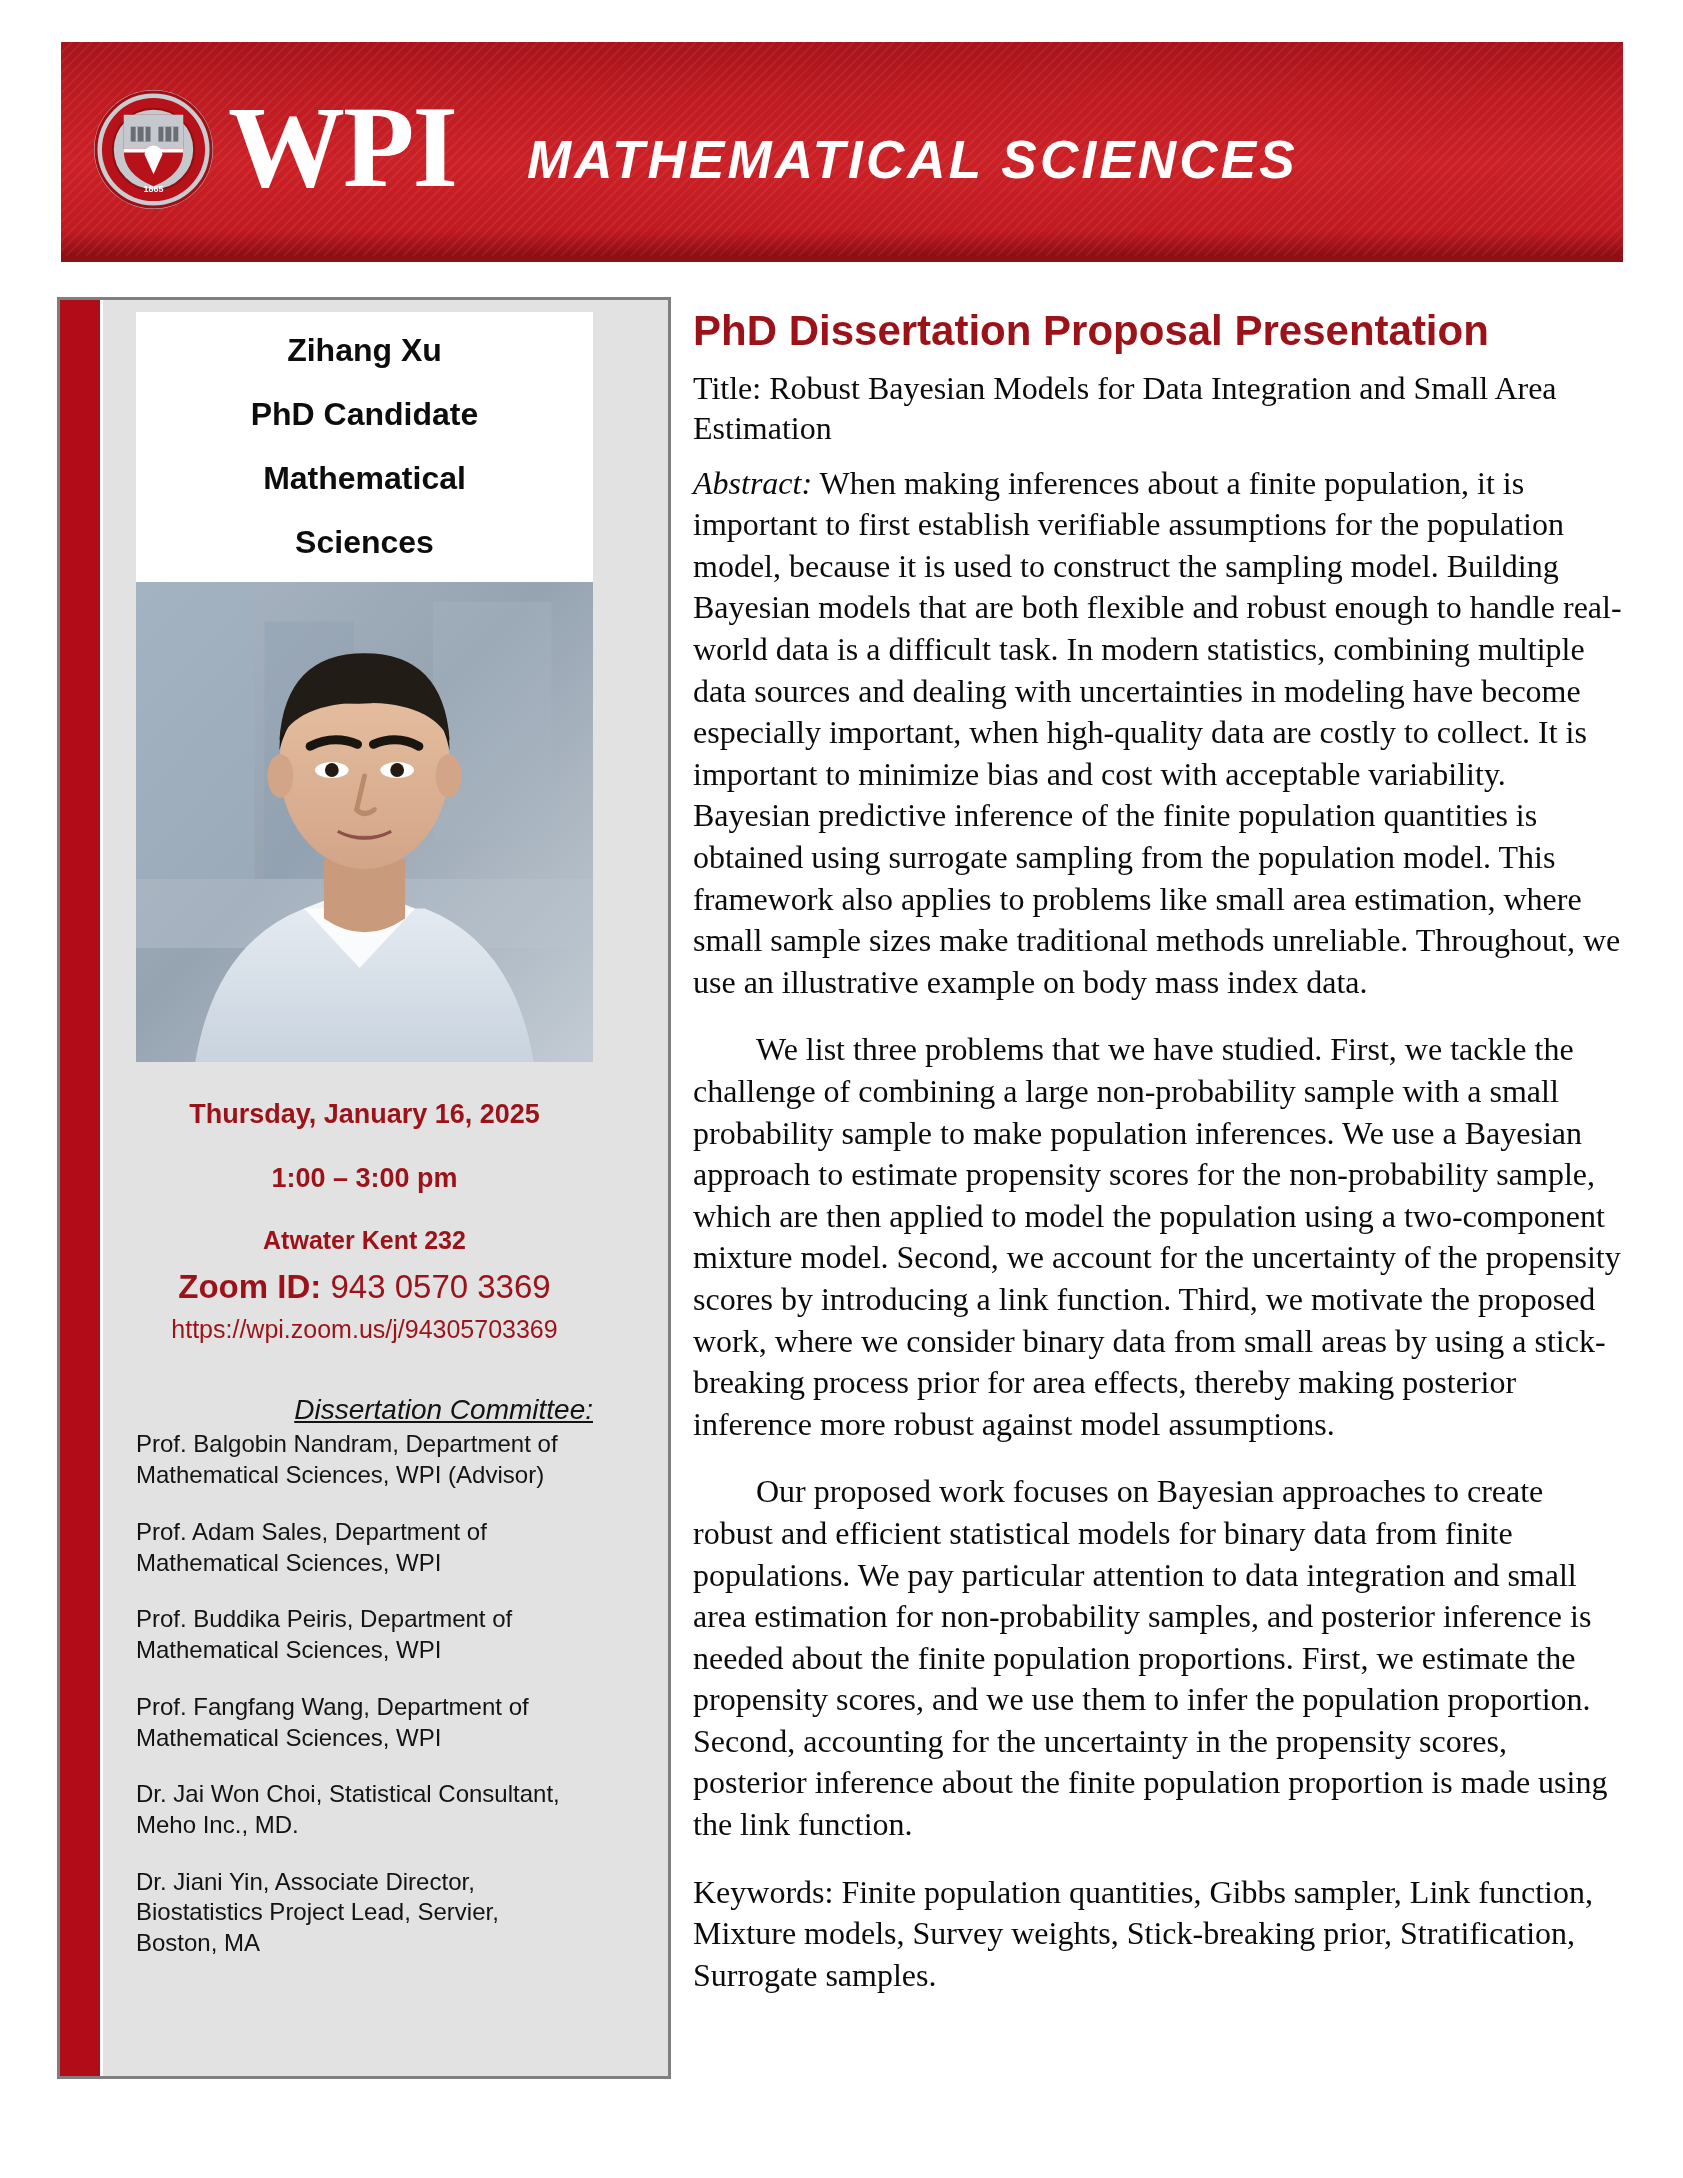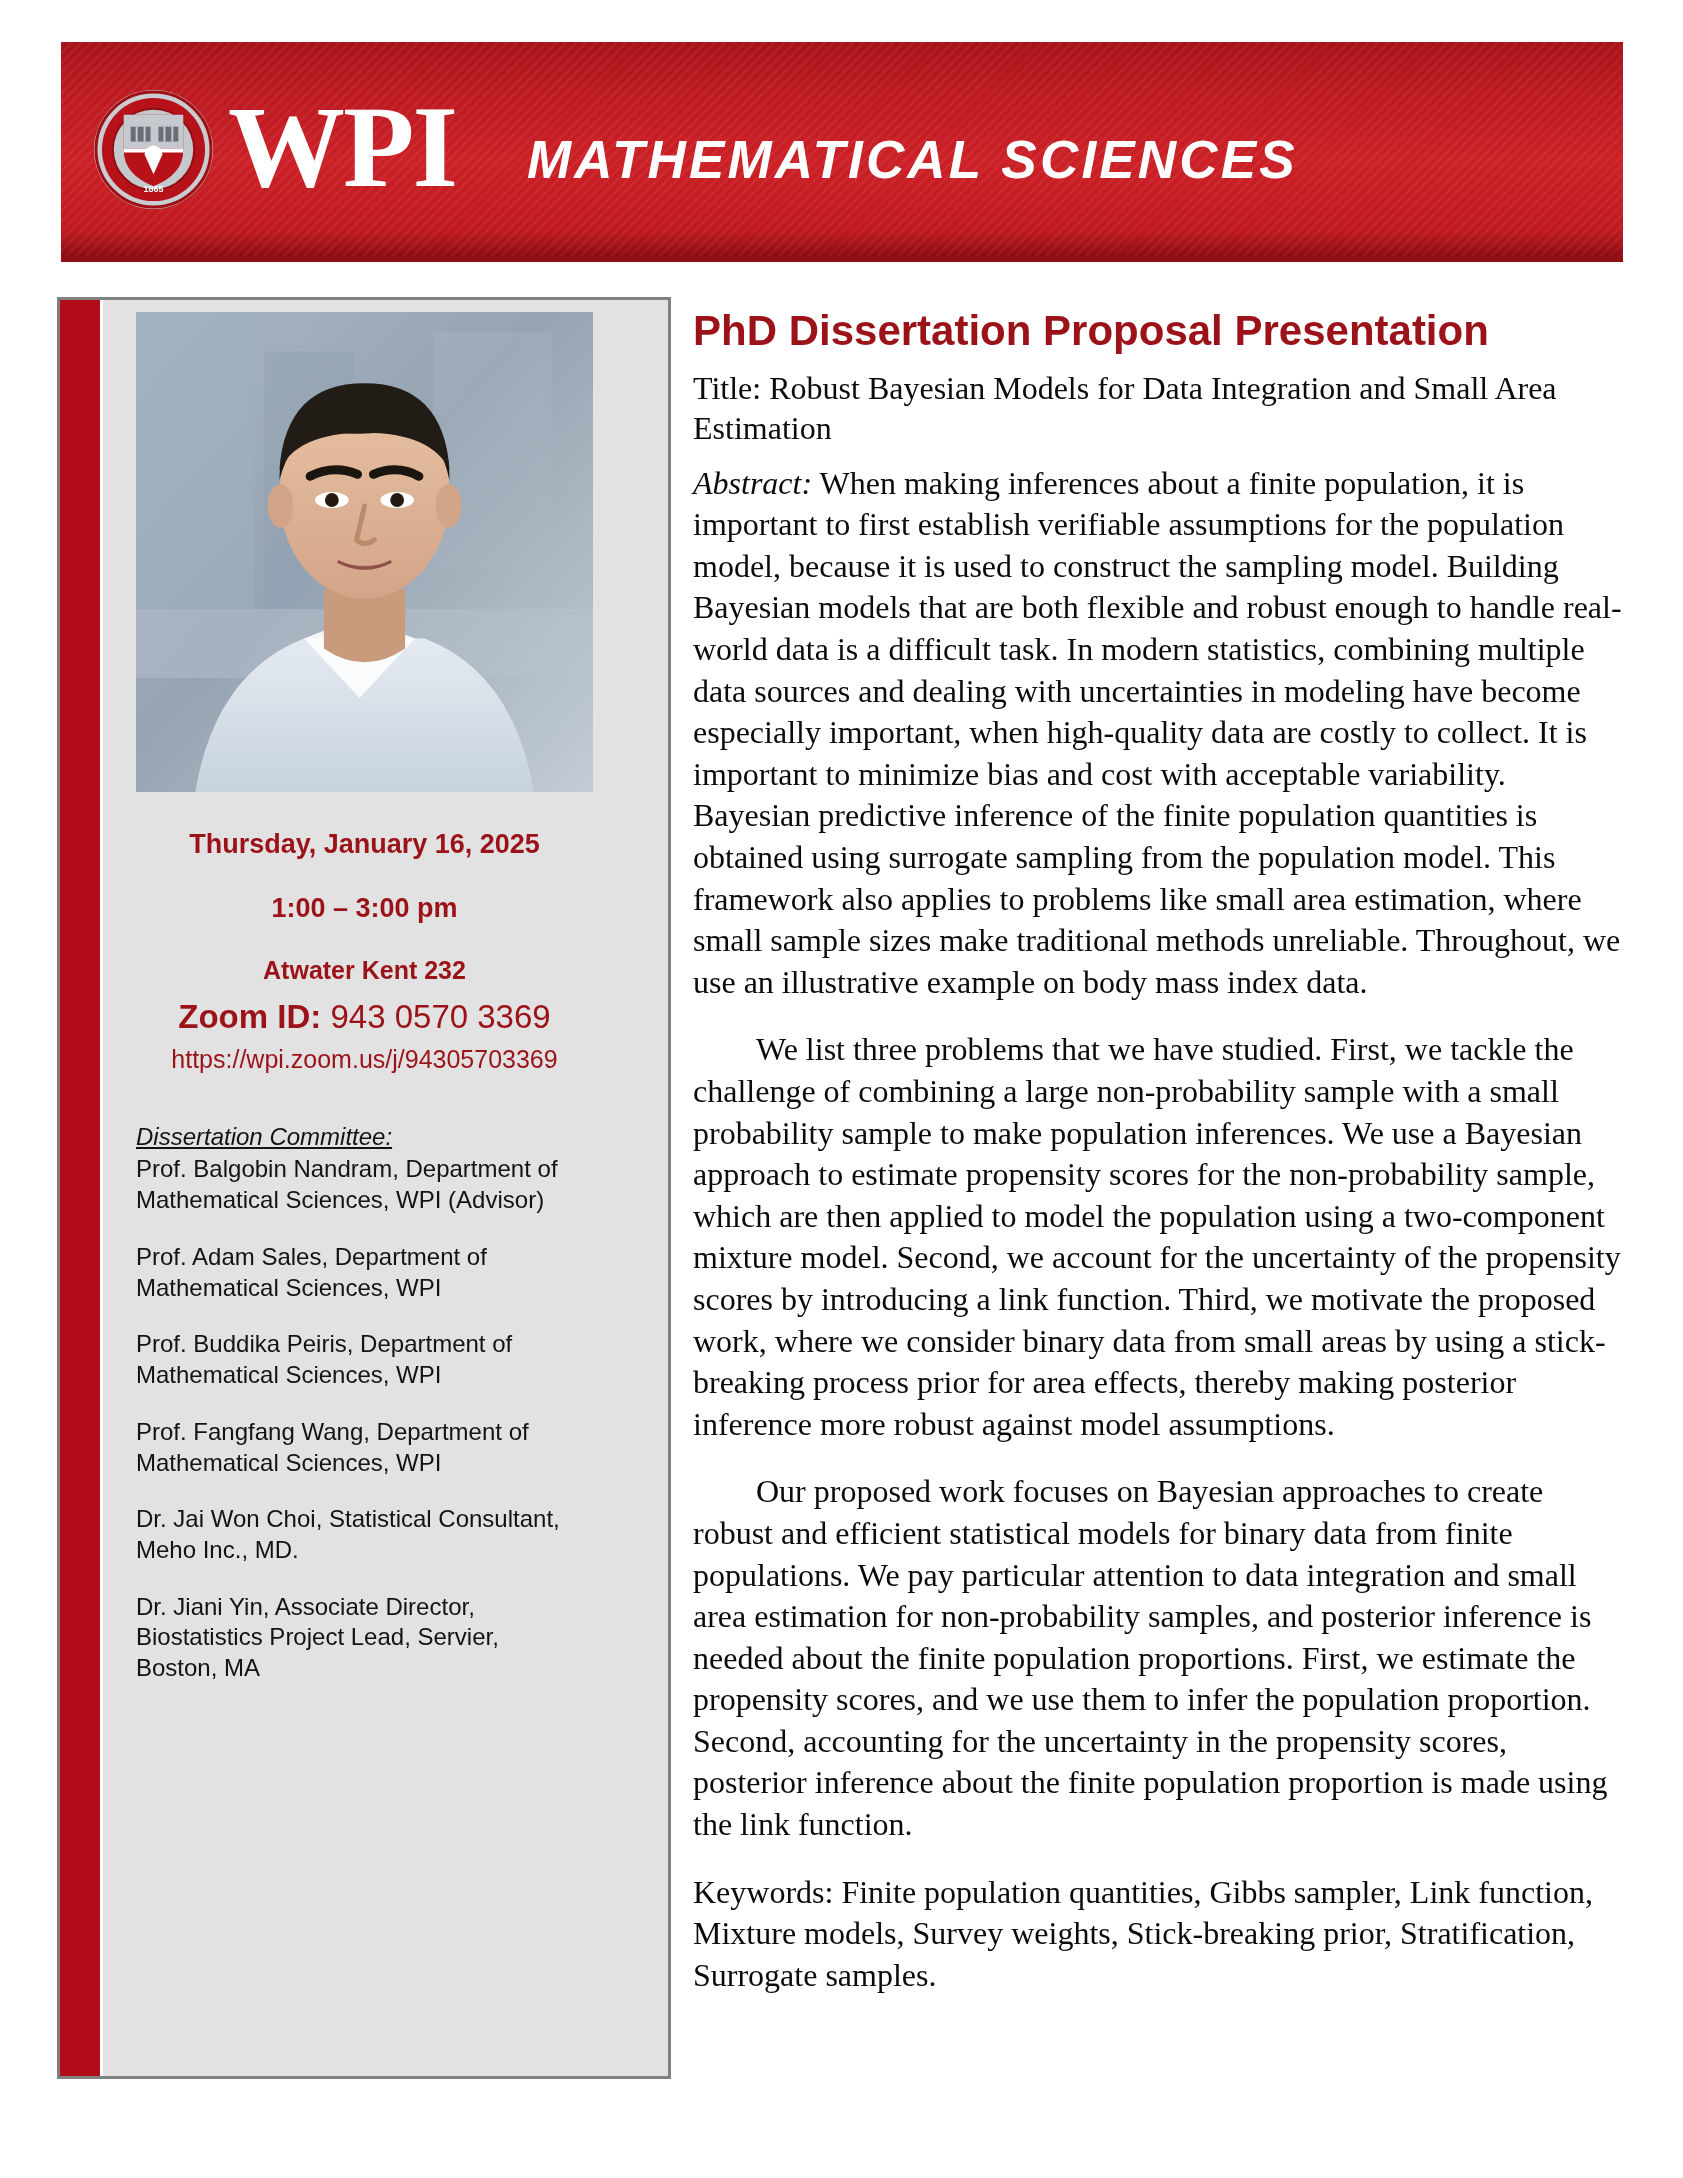--- a/index.html
+++ b/index.html
@@ -179,24 +179,25 @@
   
   .committee {
     width: 457px;
     padding-top: 44px;
     text-align: left;
   }
   .committee-heading {
     font-family: "Liberation Sans", sans-serif;
     font-style: italic;
     text-decoration: underline;
-    font-size: 24px;
+    font-size: 28px;
     color: #131313;
     margin: 0 0 2px 0;
     line-height: 1.25;
+    text-align: right;
   }
   .committee-entry {
     font-family: "Liberation Sans", sans-serif;
     font-size: 24px;
     color: #131313;
     line-height: 1.28;
     margin: 0 0 26px 0;
     max-width: 444px;
   }
   .committee-entry.first { margin-top: 0; }
@@ -274,20 +275,26 @@
   </div>
 </div>
 
 <div class="sidebar">
   <div class="sidebar-body"></div>
   <div class="sidebar-redbar"></div>
   <div class="sidebar-outline"></div>
 
   <div class="sidebar-content">
 
+    <div class="name-box">
+      <p class="name-line">Zihang Xu</p>
+      <p class="name-line">PhD Candidate</p>
+      <p class="name-line">Mathematical</p>
+      <p class="name-line">Sciences</p>
+    </div>
 
     <div class="portrait">
       <svg viewBox="0 0 462 485" preserveAspectRatio="xMidYMid slice" aria-hidden="true">
         <defs>
           <linearGradient id="bgGrad" x1="0" y1="0" x2="1" y2="1">
             <stop offset="0%" stop-color="#aab6c2"></stop>
             <stop offset="45%" stop-color="#96a3b1"></stop>
             <stop offset="100%" stop-color="#c3ccd4"></stop>
           </linearGradient>
           <linearGradient id="shirtGrad" x1="0" y1="0" x2="0" y2="1">

